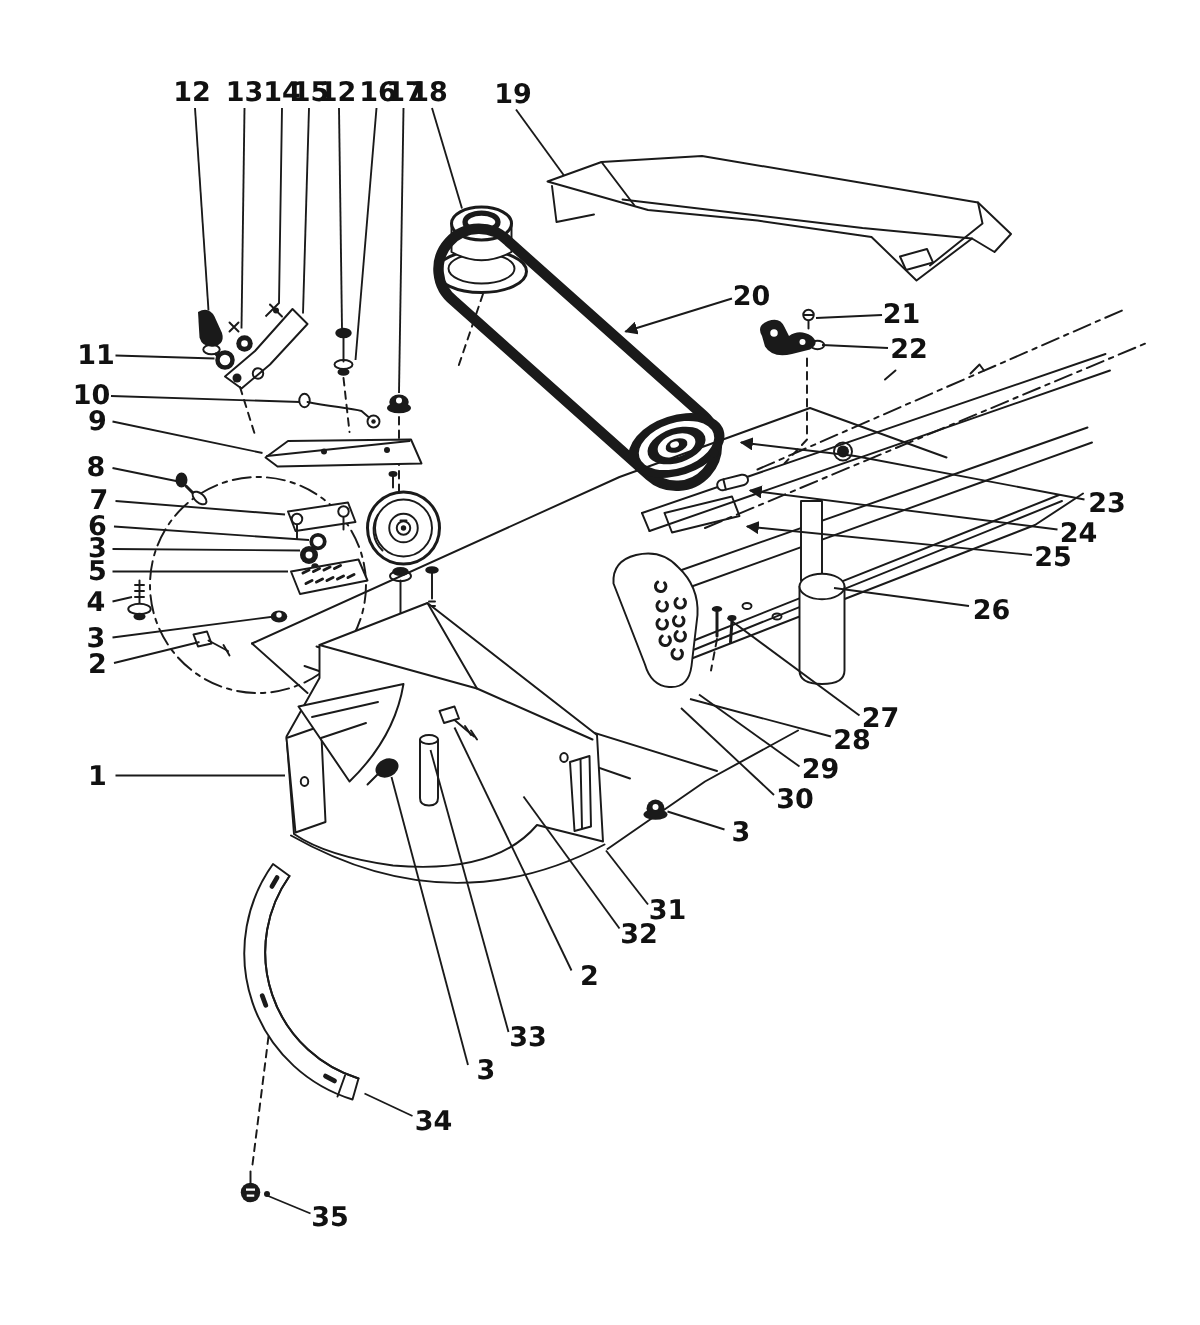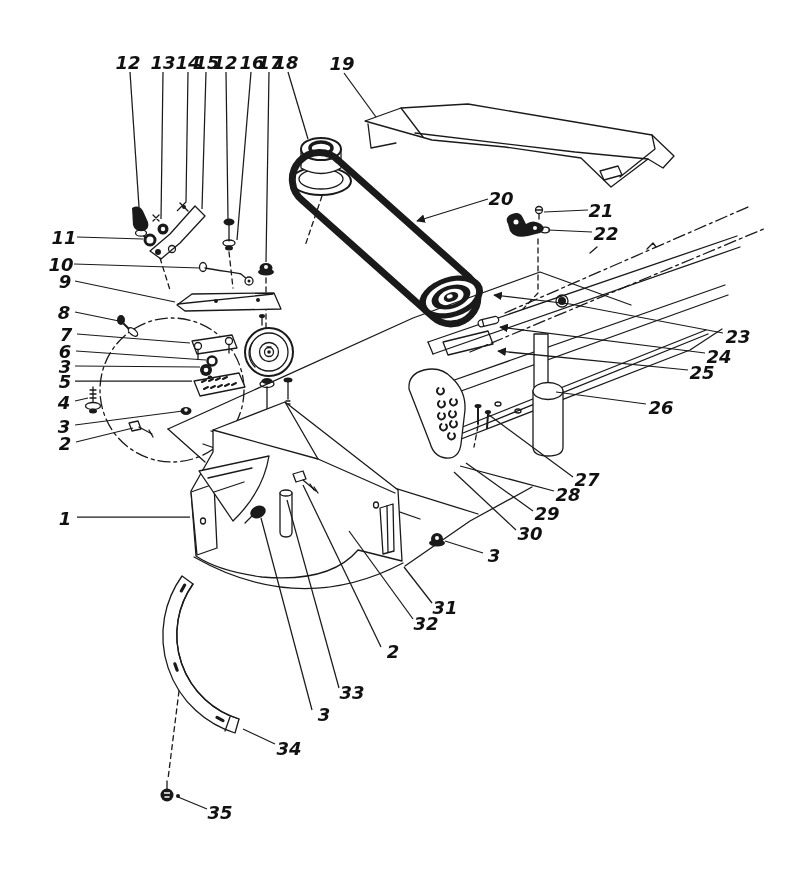--- a/index.html
+++ b/index.html
@@ -1,16 +1,16 @@
 <!DOCTYPE html>
 <html><head>
 <meta charset="utf-8">
 <style>
   html,body{margin:0;padding:0;background:#ffffff;}
-  .page{position:relative;width:800px;height:883px;background:#fff;overflow:hidden;font-style:italic;}
+  .page{position:relative;width:800px;height:883px;background:#fff;overflow:hidden;}
   svg{display:block;width:800px;height:883px;}
   .ln{stroke:#1a1a1a;stroke-width:1.3;fill:none;stroke-linecap:round;stroke-linejoin:round;}
   .ln2{stroke:#1a1a1a;stroke-width:2;fill:none;stroke-linecap:round;stroke-linejoin:round;}
   .wfill{fill:#ffffff;stroke:#1a1a1a;stroke-width:1.3;stroke-linejoin:round;}
   .wfill2{fill:#ffffff;stroke:#1a1a1a;stroke-width:2;stroke-linejoin:round;}
   .blk{fill:#1a1a1a;stroke:none;}
   .dash{stroke-dasharray:12 4 3 4;}
   .dsh2{stroke-dasharray:5 4;}
   .leader{stroke:#1a1a1a;stroke-width:1.25;fill:none;}
   .callout-text{font-family:"DejaVu Sans",sans-serif;font-weight:700;font-size:18px;fill:#111;}

